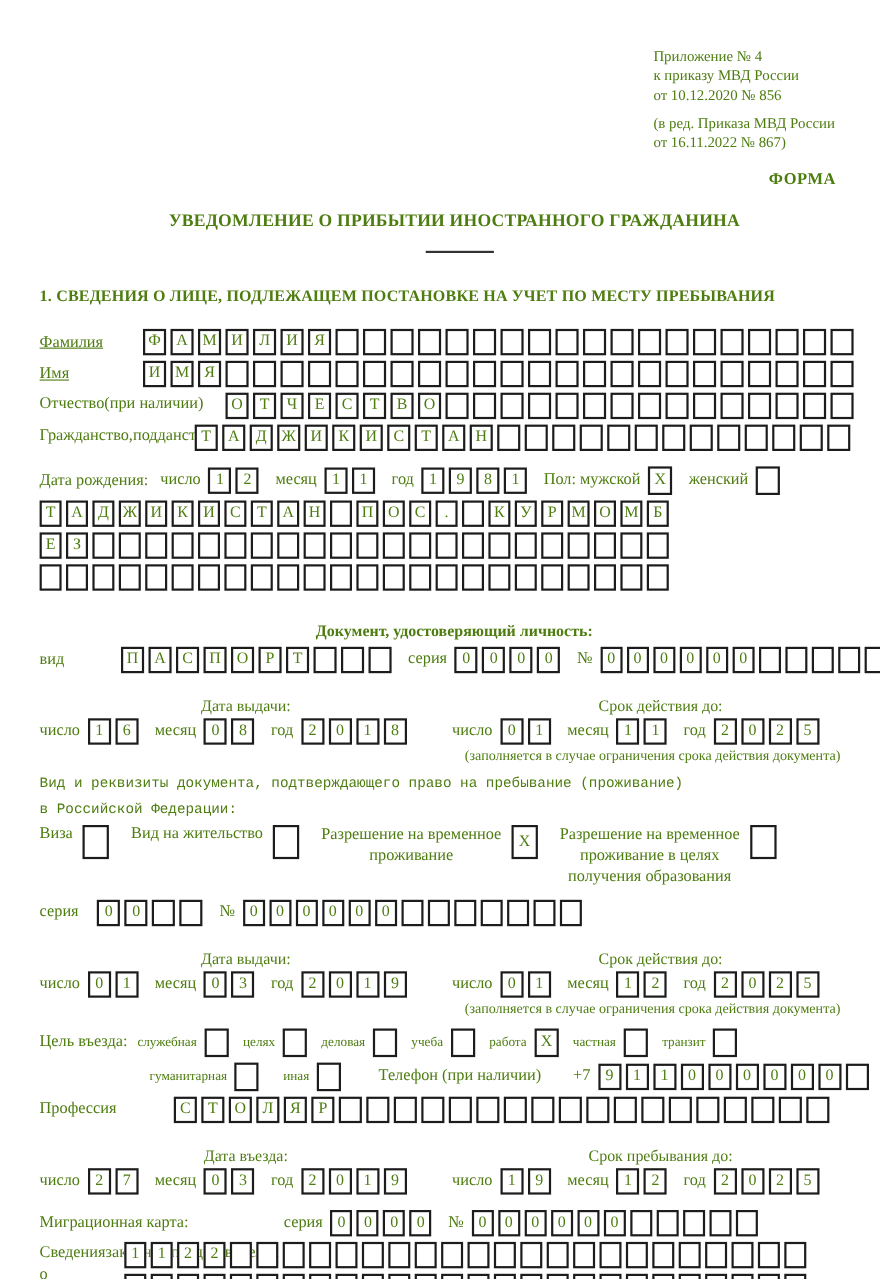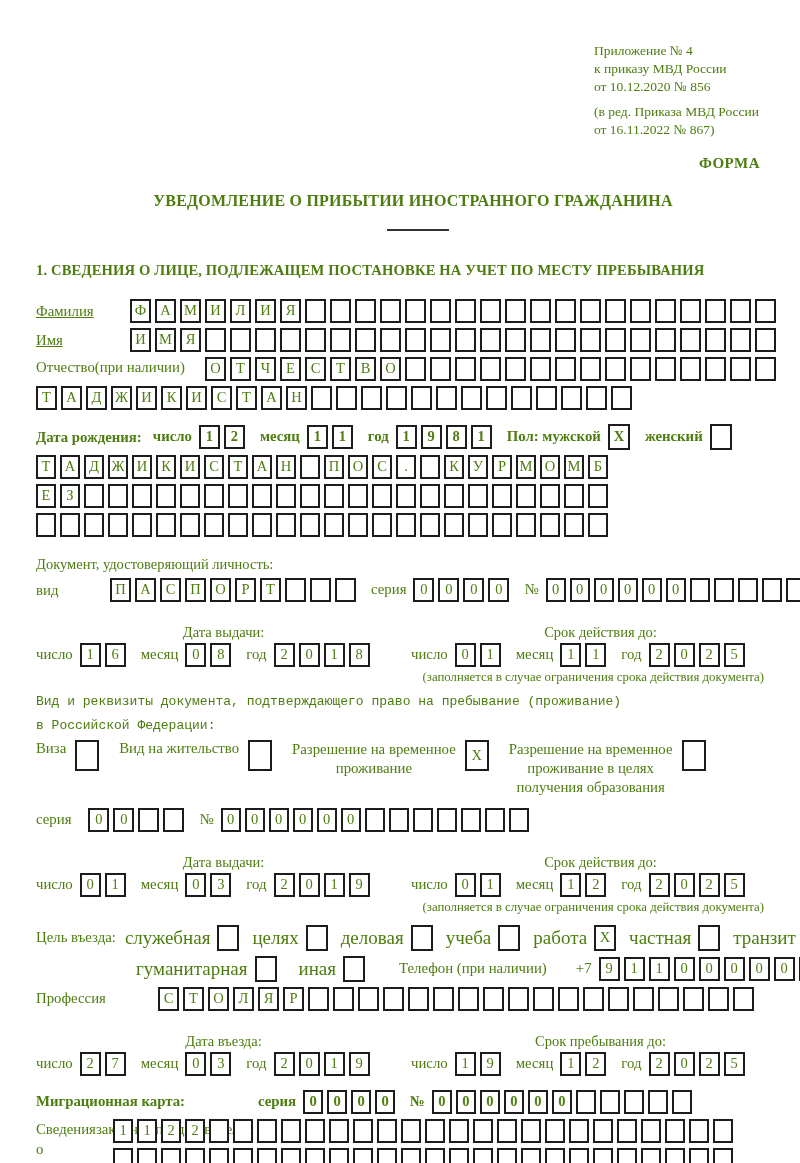--- a/index.html
+++ b/index.html
@@ -32,41 +32,41 @@
   .cell { box-sizing:border-box; width:21px; height:24px; border:2px solid #1c1c1c;
           margin-right:4px; display:inline-flex; align-items:center; justify-content:center;
           font-size:14.5px; flex:0 0 auto; background:#fff; }
   .sm .cell, .cell.sm { width:20px; }
   .cbox { width:22px; height:26px; }
   .cbox-lg { width:24px; height:31px; }
 
   .dlabel { font-size:14.8px; margin:0 7px 0 11px; flex:0 0 auto; }
   .dlabel.first { margin-left:0; }
 
-  .doc-head { font-weight:normal; font-size:14.5px; margin-top:14px; }
+  .doc-head { text-align:center; font-weight:bold; font-size:14.5px; margin-top:24px; }
 
   .datepair { display:flex; margin-top:6px; }
   .dp-col { display:flex; flex-direction:column;margin-top:16px; }
   .dp-col.left { width:375px; }
   .dp-col.right { flex:1 1 auto; }
   .dp-head { text-align:center; font-size:14.5px; margin-bottom:2px; }
   .dp-row { display:flex; align-items:center; }
   .note { font-size:12.8px; text-align:right; padding-right:26px; margin-top:3px; }
 
   .intro { font-size:13px; margin-top:9px;font-family:Liberation Mono, monospace; }
   .options-row { display:flex; align-items:flex-start; margin-top:7px; }
   .opt { display:flex; align-items:flex-start; margin-right:16px; }
   .opt .olabel { font-size:14.8px; margin-right:9px; }
   .olines { display:flex; flex-direction:column; text-align:center; font-size:14.8px;
             line-height:1.3; margin-right:9px; }
   .copt { display:flex; align-items:center; margin-left:9px; }
-  .copt .olabel { font-size:19px; margin-right:7px; }
+  .copt .olabel { font-size:12px; margin-right:7px; }
 
   .indent { margin-left:100px; }
-  .mt10 { margin-top:10px; } .mt14 { margin-top:14px;font-weight:bold; } .mt20 { margin-top:20px; }
+  .mt10 { margin-top:10px; } .mt14 { margin-top:14px; } .mt20 { margin-top:20px; }
 </style>
 </head>
 <body>
 
 <div class="page">
 
   <div class="annex">
     <div>Приложение № 4</div>
     <div>к приказу МВД России</div>
     <div>от 10.12.2020 № 856</div>
@@ -175,20 +175,24 @@
         <span class="cell"></span>
         <span class="cell"></span>
         <span class="cell"></span>
         <span class="cell"></span>
         <span class="cell"></span>
         <span class="cell"></span>
       </span>
   </div>
 
   <div class="frow align-start">
+    <span class="flabel w141 multi">
+      <span>Гражданство,</span>
+      <span>подданство</span>
+    </span>
     <span class="cells">
         <span class="cell">Т</span>
         <span class="cell">А</span>
         <span class="cell">Д</span>
         <span class="cell">Ж</span>
         <span class="cell">И</span>
         <span class="cell">К</span>
         <span class="cell">И</span>
         <span class="cell">С</span>
         <span class="cell">Т</span>

